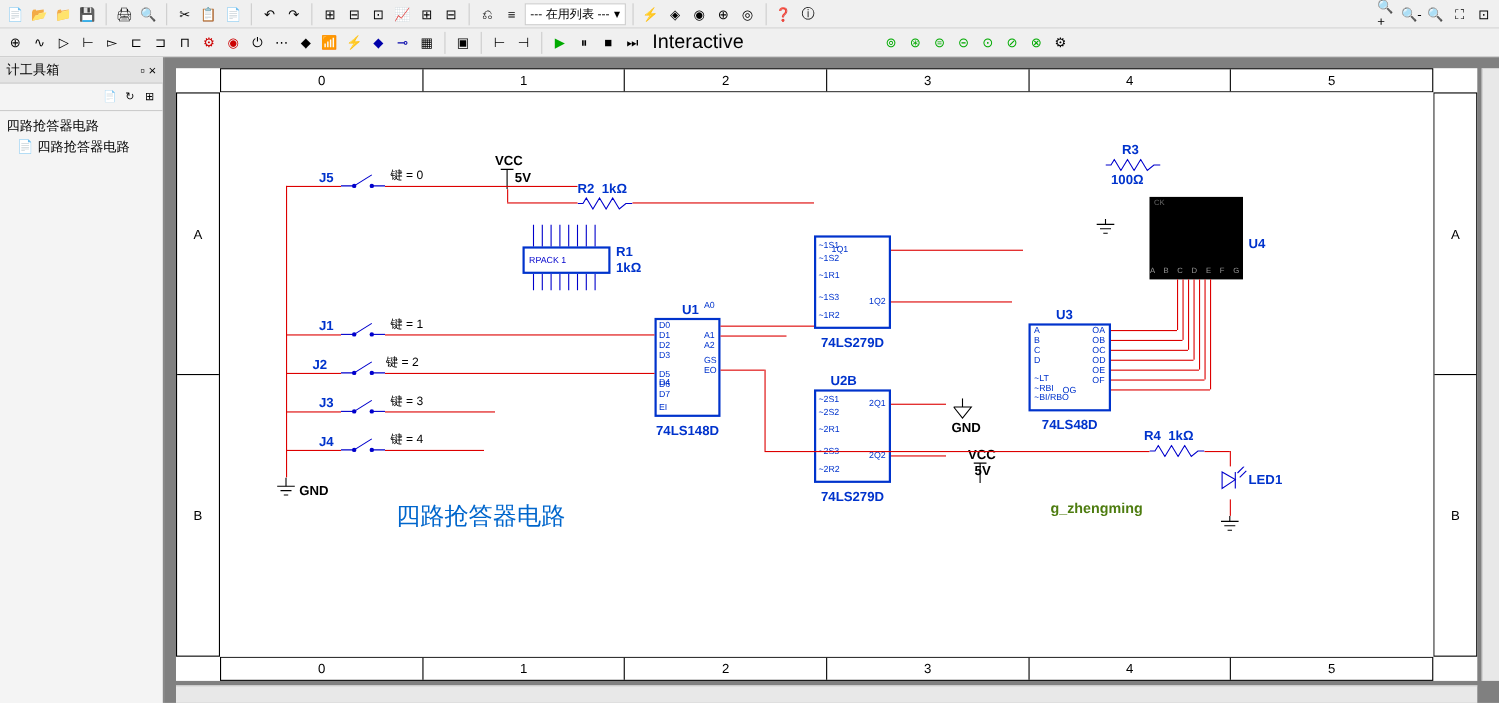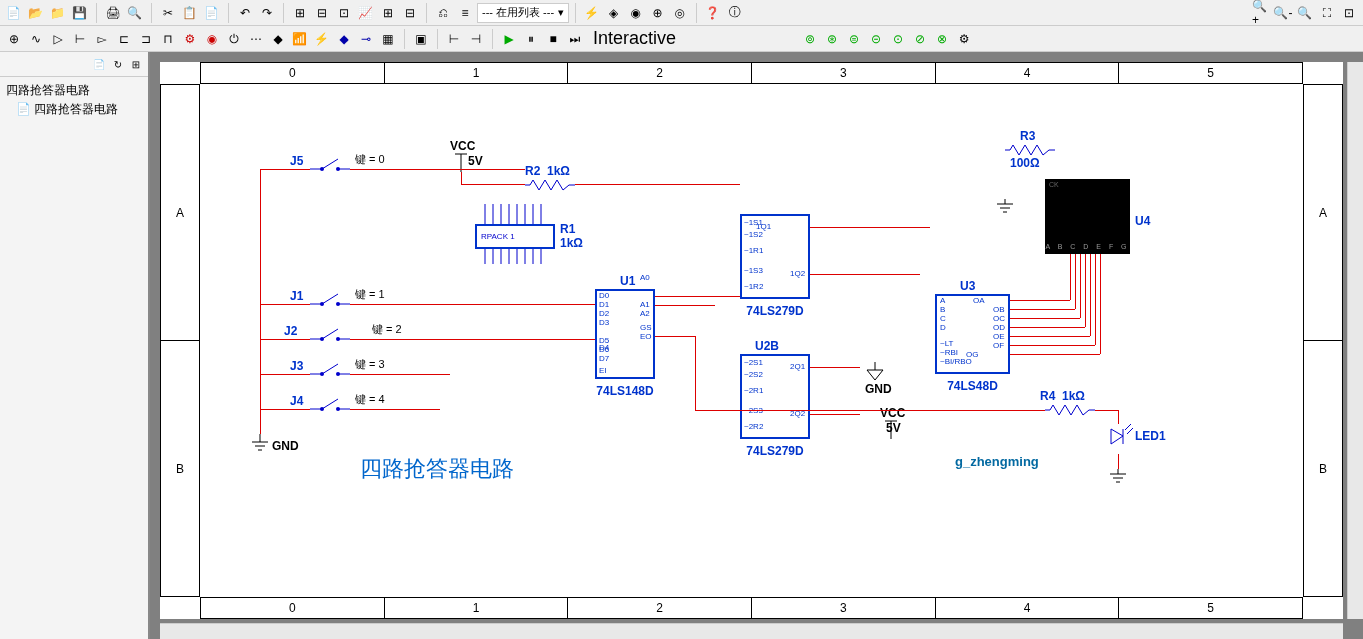--- a/index.html
+++ b/index.html
@@ -46,21 +46,21 @@
 
 .ic-box { position: absolute; border: 2px solid #0033cc; background: white; }
 .ic-pin-label { position: absolute; color: #0033cc; font-size: 8px; }
 .ic-name { position: absolute; color: #0033cc; font-size: 12px; font-weight: bold; text-align: center; }
 
 .black-box { position: absolute; background: #000; color: #999; font-size: 7px; text-align: center; }
 .gnd-sym { position: absolute; }
 .led-sym { position: absolute; }
 
 .title-text { position: absolute; color: #0066cc; font-size: 22px; font-family: SimSun, serif; }
-.author-text { position: absolute; color: #0369a1; font-weight: bold; font-size: 13px; }
+.author-text { position: absolute; color: #4d7c0f; font-weight: bold; font-size: 13px; }
 
 .scrollbar-v { position: absolute; right: 0; top: 10px; bottom: 20px; width: 16px; background: #e8e8e8; border-left: 1px solid #ccc; }
 .scrollbar-h { position: absolute; bottom: 0; left: 10px; right: 20px; height: 16px; background: #e8e8e8; border-top: 1px solid #ccc; }
 </style>
 </head>
 <body>
 
 <div class="toolbar-row">
   <div class="tb-btn">📄</div>
   <div class="tb-btn">📂</div>
@@ -144,20 +144,24 @@
   <div class="tb-btn" style="color:#0a0">⊝</div>
   <div class="tb-btn" style="color:#0a0">⊙</div>
   <div class="tb-btn" style="color:#0a0">⊘</div>
   <div class="tb-btn" style="color:#0a0">⊗</div>
   <div class="tb-btn">⚙</div>
 </div>
 
 <div class="main-area">
 
   <div class="left-panel">
+    <div class="panel-header">
+      <span>计工具箱</span>
+      <span style="cursor:pointer">▫ ×</span>
+    </div>
     <div class="panel-tools">
       <div class="tb-btn">📄</div>
       <div class="tb-btn">↻</div>
       <div class="tb-btn">⊞</div>
     </div>
     <div class="tree">
       <div class="tree-item">四路抢答器电路</div>
       <div class="tree-item tree-child">📄 <span>四路抢答器电路</span></div>
     </div>
   </div>
@@ -213,21 +217,21 @@
         <div class="key-label" style="left:155px;top:203px">键 = 1</div>
 
         <div class="comp-label" style="left:84px;top:240px">J2</div>
         <svg style="position:absolute;left:110px;top:240px" width="40" height="20">
             <line x1="0" y1="15" x2="12" y2="15" stroke="#00c" stroke-width="1"></line>
             <line x1="12" y1="15" x2="28" y2="5" stroke="#00c" stroke-width="1"></line>
             <line x1="28" y1="15" x2="40" y2="15" stroke="#00c" stroke-width="1"></line>
             <circle cx="12" cy="15" r="2" fill="#00c"></circle>
             <circle cx="28" cy="15" r="2" fill="#00c"></circle>
           </svg>
-        <div class="key-label" style="left:172px;top:238px">键 = 2</div>
+        <div class="key-label" style="left:151px;top:238px">键 = 2</div>
 
         <div class="comp-label" style="left:90px;top:275px">J3</div>
         <svg style="position:absolute;left:110px;top:275px" width="40" height="20">
             <line x1="0" y1="15" x2="12" y2="15" stroke="#00c" stroke-width="1"></line>
             <line x1="12" y1="15" x2="28" y2="5" stroke="#00c" stroke-width="1"></line>
             <line x1="28" y1="15" x2="40" y2="15" stroke="#00c" stroke-width="1"></line>
             <circle cx="12" cy="15" r="2" fill="#00c"></circle>
             <circle cx="28" cy="15" r="2" fill="#00c"></circle>
           </svg>
         <div class="key-label" style="left:155px;top:273px">键 = 3</div>
@@ -348,21 +352,21 @@
         <div class="comp-label" style="left:760px;top:195px">U3</div>
         <div class="ic-box" style="left:735px;top:210px;width:75px;height:80px"></div>
         <div class="ic-name" style="left:730px;top:295px;width:85px">74LS48D</div>
         <div class="ic-pin-label" style="left:740px;top:212px">A</div>
         <div class="ic-pin-label" style="left:740px;top:221px">B</div>
         <div class="ic-pin-label" style="left:740px;top:230px">C</div>
         <div class="ic-pin-label" style="left:740px;top:239px">D</div>
         <div class="ic-pin-label" style="left:740px;top:255px">~LT</div>
         <div class="ic-pin-label" style="left:740px;top:264px">~RBI</div>
         <div class="ic-pin-label" style="left:740px;top:273px">~BI/RBO</div>
-        <div class="ic-pin-label" style="left:773px;top:212px">OA</div>
+        <div class="ic-pin-label" style="left:793px;top:212px">OA</div>
         <div class="ic-pin-label" style="left:793px;top:221px">OB</div>
         <div class="ic-pin-label" style="left:793px;top:230px">OC</div>
         <div class="ic-pin-label" style="left:793px;top:239px">OD</div>
         <div class="ic-pin-label" style="left:793px;top:248px">OE</div>
         <div class="ic-pin-label" style="left:793px;top:257px">OF</div>
         <div class="ic-pin-label" style="left:766px;top:266px">OG</div>
 
         <div class="comp-label" style="left:820px;top:45px">R3</div>
         <svg style="position:absolute;left:805px;top:60px" width="50" height="12">
             <polyline points="0,6 5,6 8,1 14,11 20,1 26,11 32,1 38,11 44,6 50,6" stroke="#00c" fill="none"></polyline>

